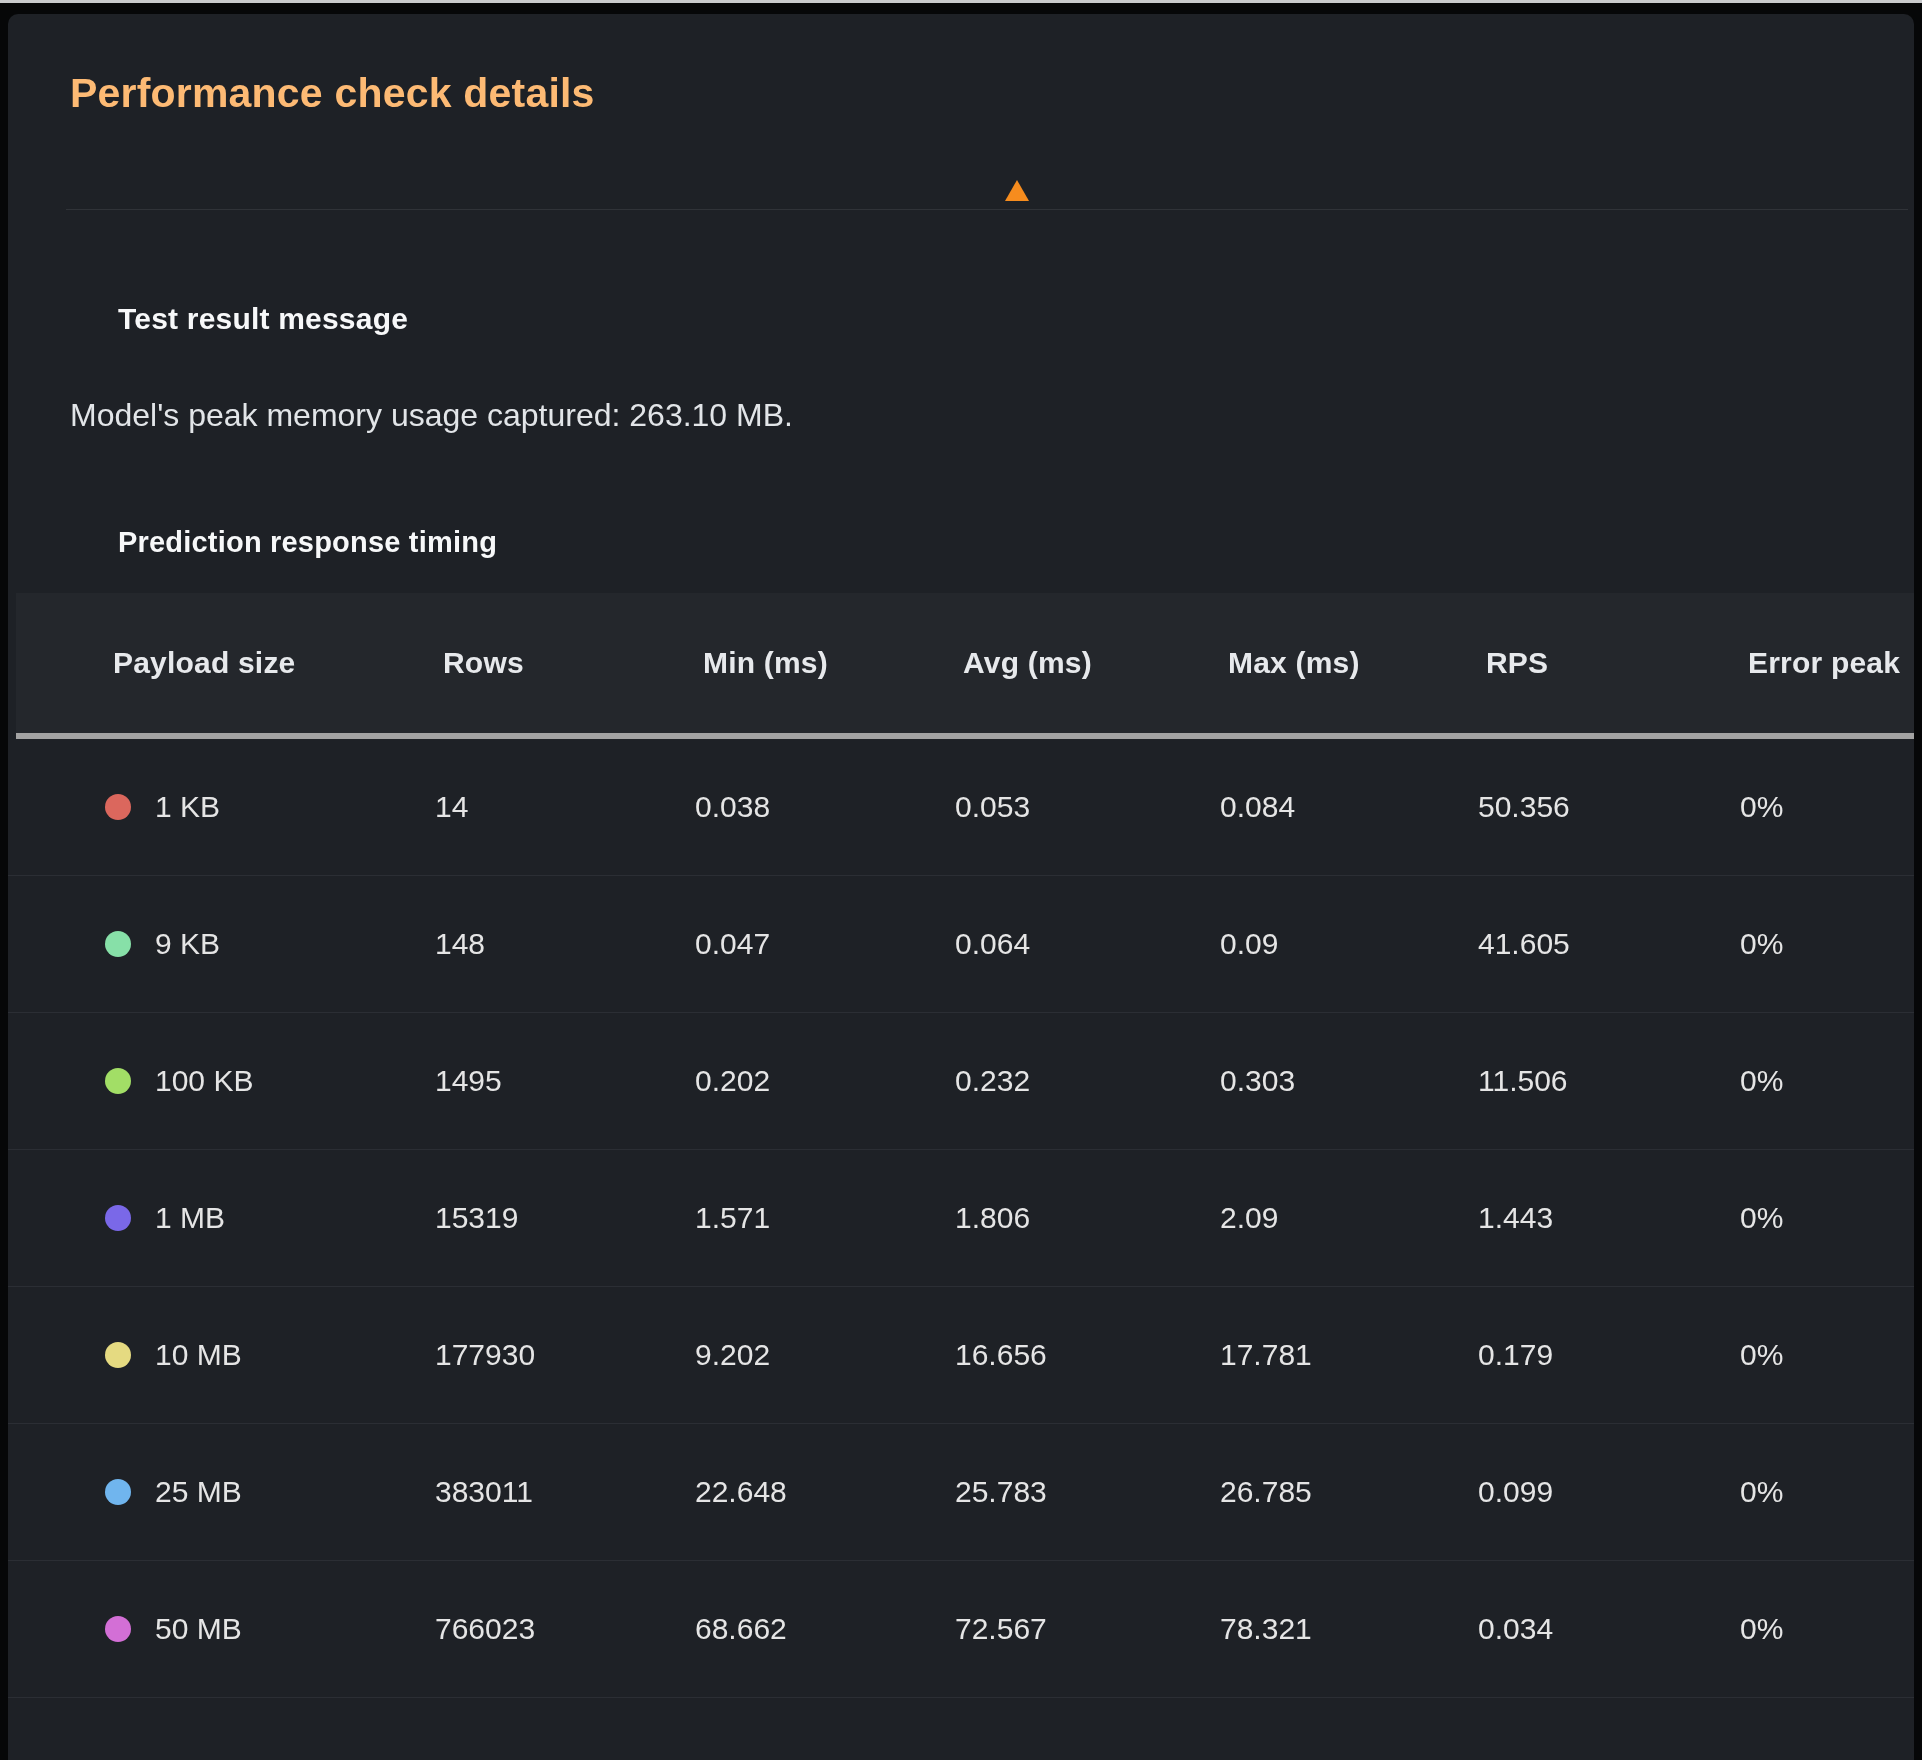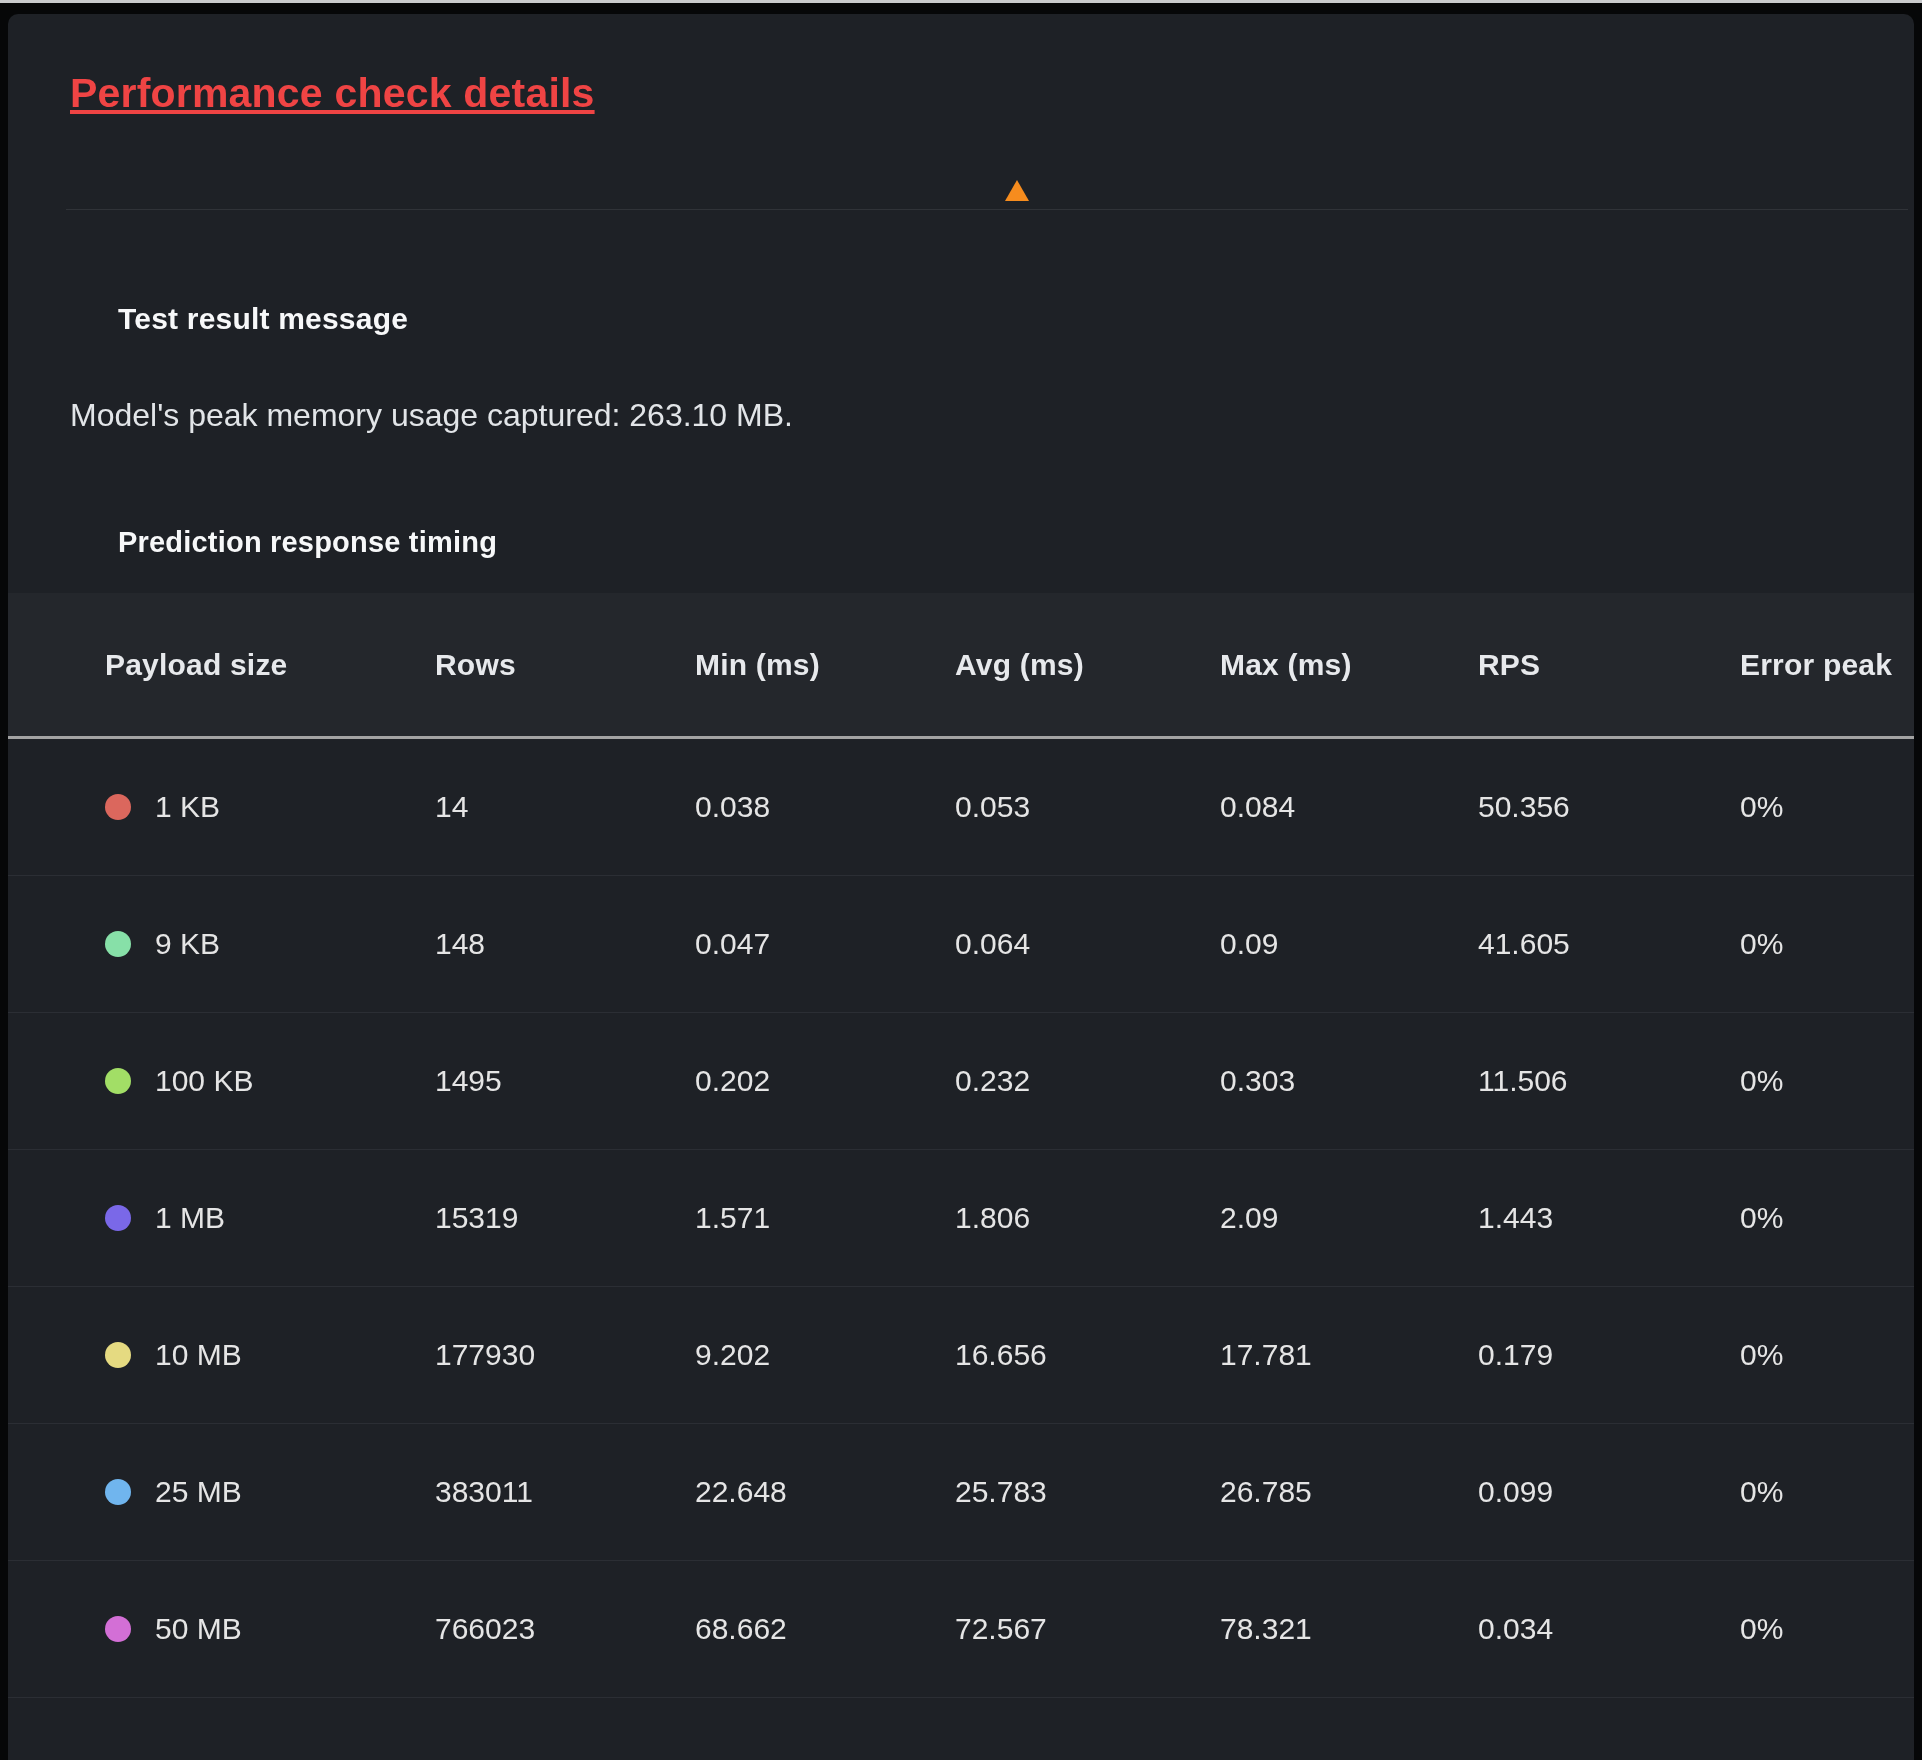--- a/index.html
+++ b/index.html
@@ -15,22 +15,21 @@
     background: #c9cacc; z-index: 5;
   }
   .panel {
     position: absolute; left: 8px; right: 8px; top: 14px; bottom: 0;
     background: #1e2126;
     border-radius: 10px 10px 0 0;
   }
   .page-title {
     position: absolute; left: 62px; top: 56px;
     font-size: 41px; font-weight: 700; letter-spacing: 0.2px;
-    color: #ef4444;
-    text-decoration: underline;
+    color: #fdba74;
   }
   .title-divider {
     position: absolute; left: 58px; right: 6px; top: 195px; height: 1px;
     background: #303338;
   }
   .divider-marker {
     position: absolute; left: 997px; top: 166px;
     width: 24px; height: 21px;
     clip-path: polygon(50% 0, 100% 100%, 0 100%);
   }
@@ -52,21 +51,22 @@
   }
   .t-row {
     display: grid;
     grid-template-columns: 330px 260px 260px 265px 258px 262px auto;
     align-items: center;
     padding-left: 97px;
   }
   .t-head {
     height: 146px;
     background: #24272c;
-    border-bottom: 3px solid #a3a3a3;
+    border-bottom: 6px solid #a3a3a3;
+    margin-left: 8px;
   }
   .t-head .cell {
     font-size: 30px; font-weight: 700; color: #e7e9ec;
     letter-spacing: 0.2px;
   }
   .t-body-row {
     height: 137px;
     border-bottom: 1px solid #2b2e34;
   }
   .t-body-row .cell {

